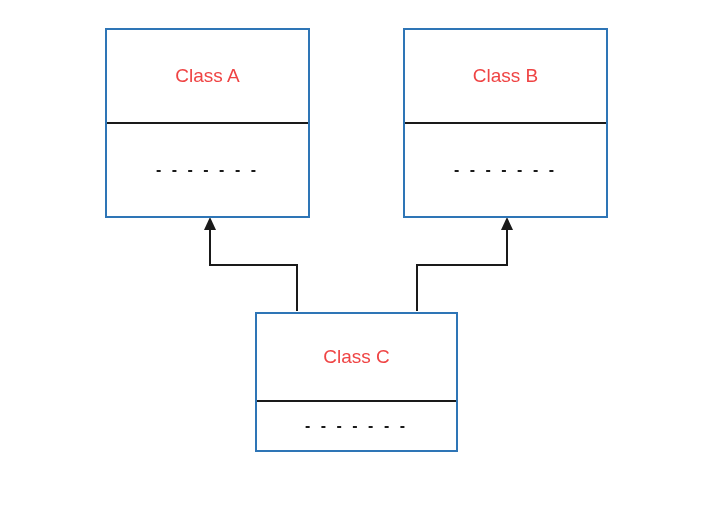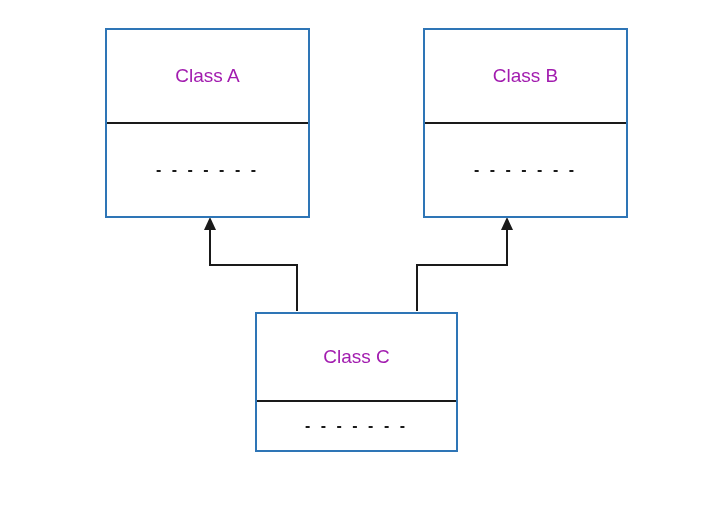--- a/index.html
+++ b/index.html
@@ -21,36 +21,36 @@
     border: 2px solid #2E75B6;
     background: #ffffff;
     display: flex;
     flex-direction: column;
   }
   .class-title {
     display: flex;
     align-items: center;
     justify-content: center;
     font-size: 19px;
-    color: #a21caf;
+    color: #ef4444;
     border-bottom: 2px solid #1a1a1a;
   }
   .class-members {
     flex: 1;
     display: flex;
     align-items: center;
     justify-content: center;
     font-size: 16px;
     font-weight: 700;
     color: #1a1a1a;
     letter-spacing: 3px;
     white-space: pre;
   }
   .box-a { left: 105px; top: 28px;  width: 205px; height: 190px; }
-  .box-b { left: 403px; top: 28px;  width: 205px; height: 190px; margin-left: 20px; }
+  .box-b { left: 403px; top: 28px;  width: 205px; height: 190px; }
   .box-c { left: 255px; top: 312px; width: 203px; height: 140px; }
   .box-a .class-title, .box-b .class-title { height: 92px; }
   .box-c .class-title { height: 86px; }
   .arrow-layer {
     position: absolute;
     left: 0;
     top: 0;
     width: 715px;
     height: 525px;
     pointer-events: none;

